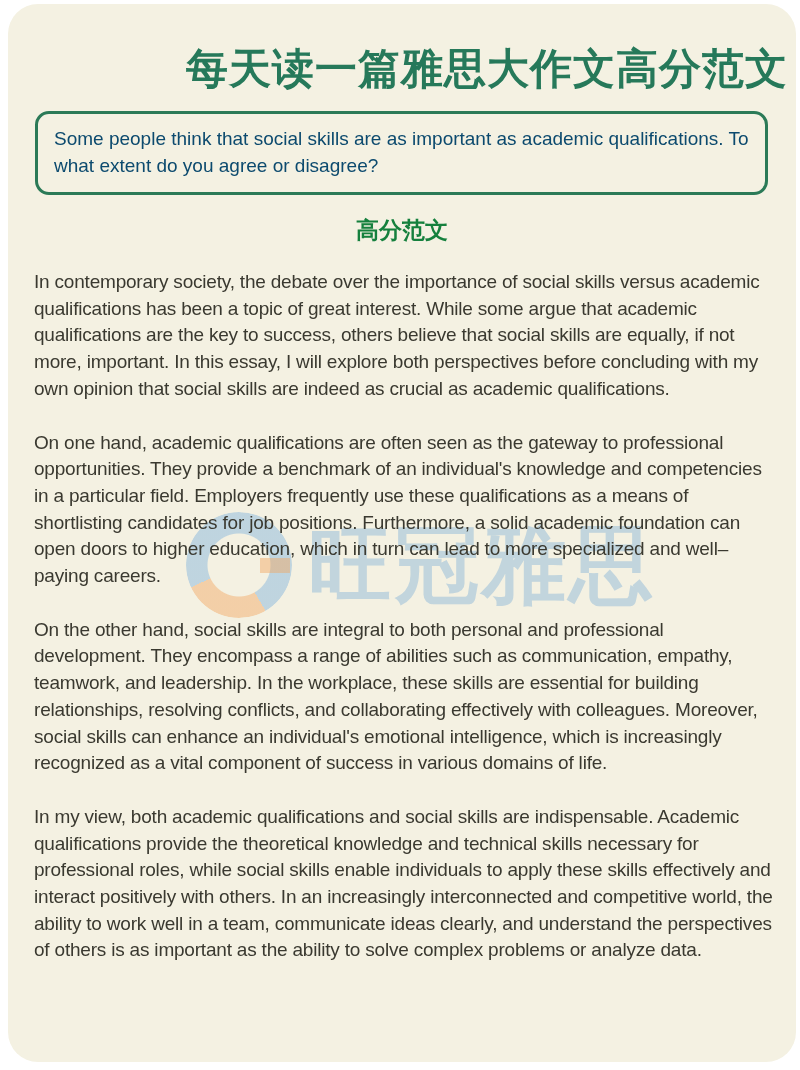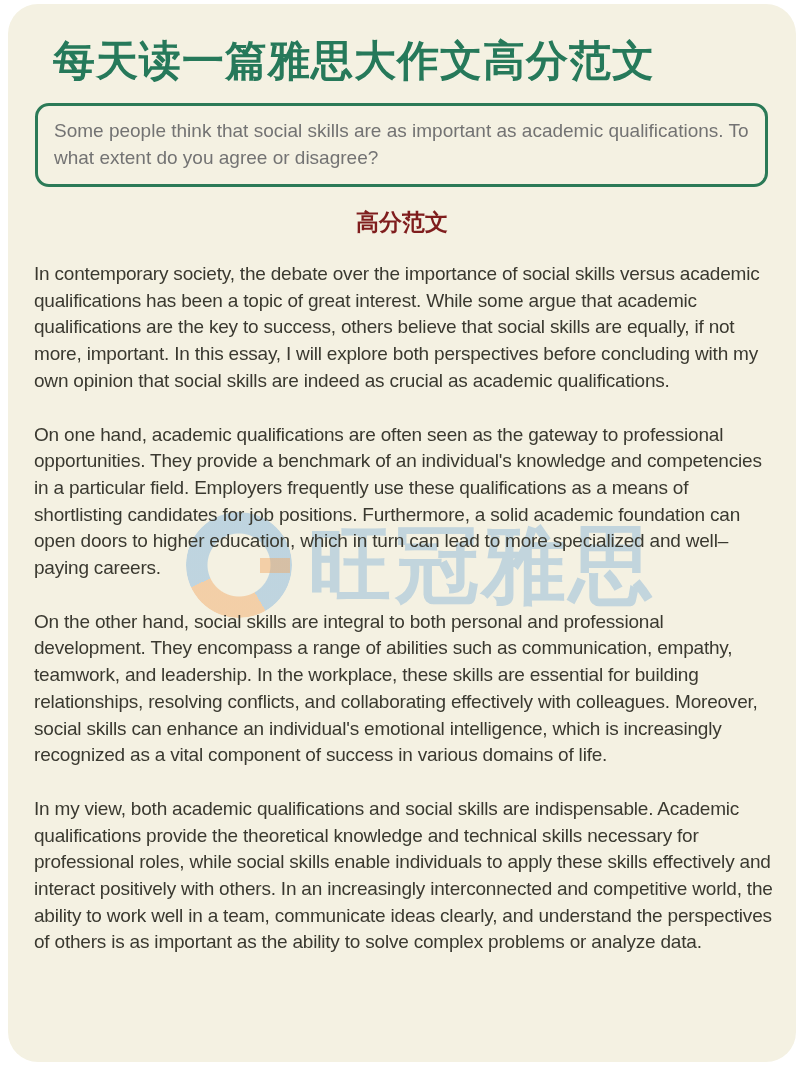--- a/index.html
+++ b/index.html
@@ -18,49 +18,49 @@
     background: #f4f1e2;
     border-radius: 30px;
     overflow: hidden;
     box-sizing: border-box;
   }
   .content {
     position: relative;
     z-index: 1;
   }
   .title {
-    margin: 0;
+    margin: 8px;
     padding-top: 32px;
-    text-align: left;
+    text-align: right;
     font-size: 42px;
     line-height: 50px;
     font-weight: 800;
     letter-spacing: 1px;
     color: #26795a;
     padding-left: 45px;
   }
   .prompt-box {
     margin: 17px 28px 0 27px;
     border: 3px solid #2b7a57;
     border-radius: 14px;
     padding: 11px 16px 13px 16px;
     box-sizing: border-box;
     font-size: 19px;
     line-height: 27px;
-    color: #737373;
+    color: #0c4a6e;
     background: transparent;
   }
   .section-heading {
     margin: 0;
     padding-top: 21px;
     text-align: center;
     font-size: 23px;
     line-height: 28px;
     font-weight: 800;
-    color: #7f1d1d;
+    color: #15803d;
   }
   .essay {
     margin: 25px 22px 3px 26px;
     font-size: 19px;
     line-height: 26.7px;
     letter-spacing: -0.2px;
     color: #3a3930;
   }
   .essay p {
     margin: 0 0 27px 0;

